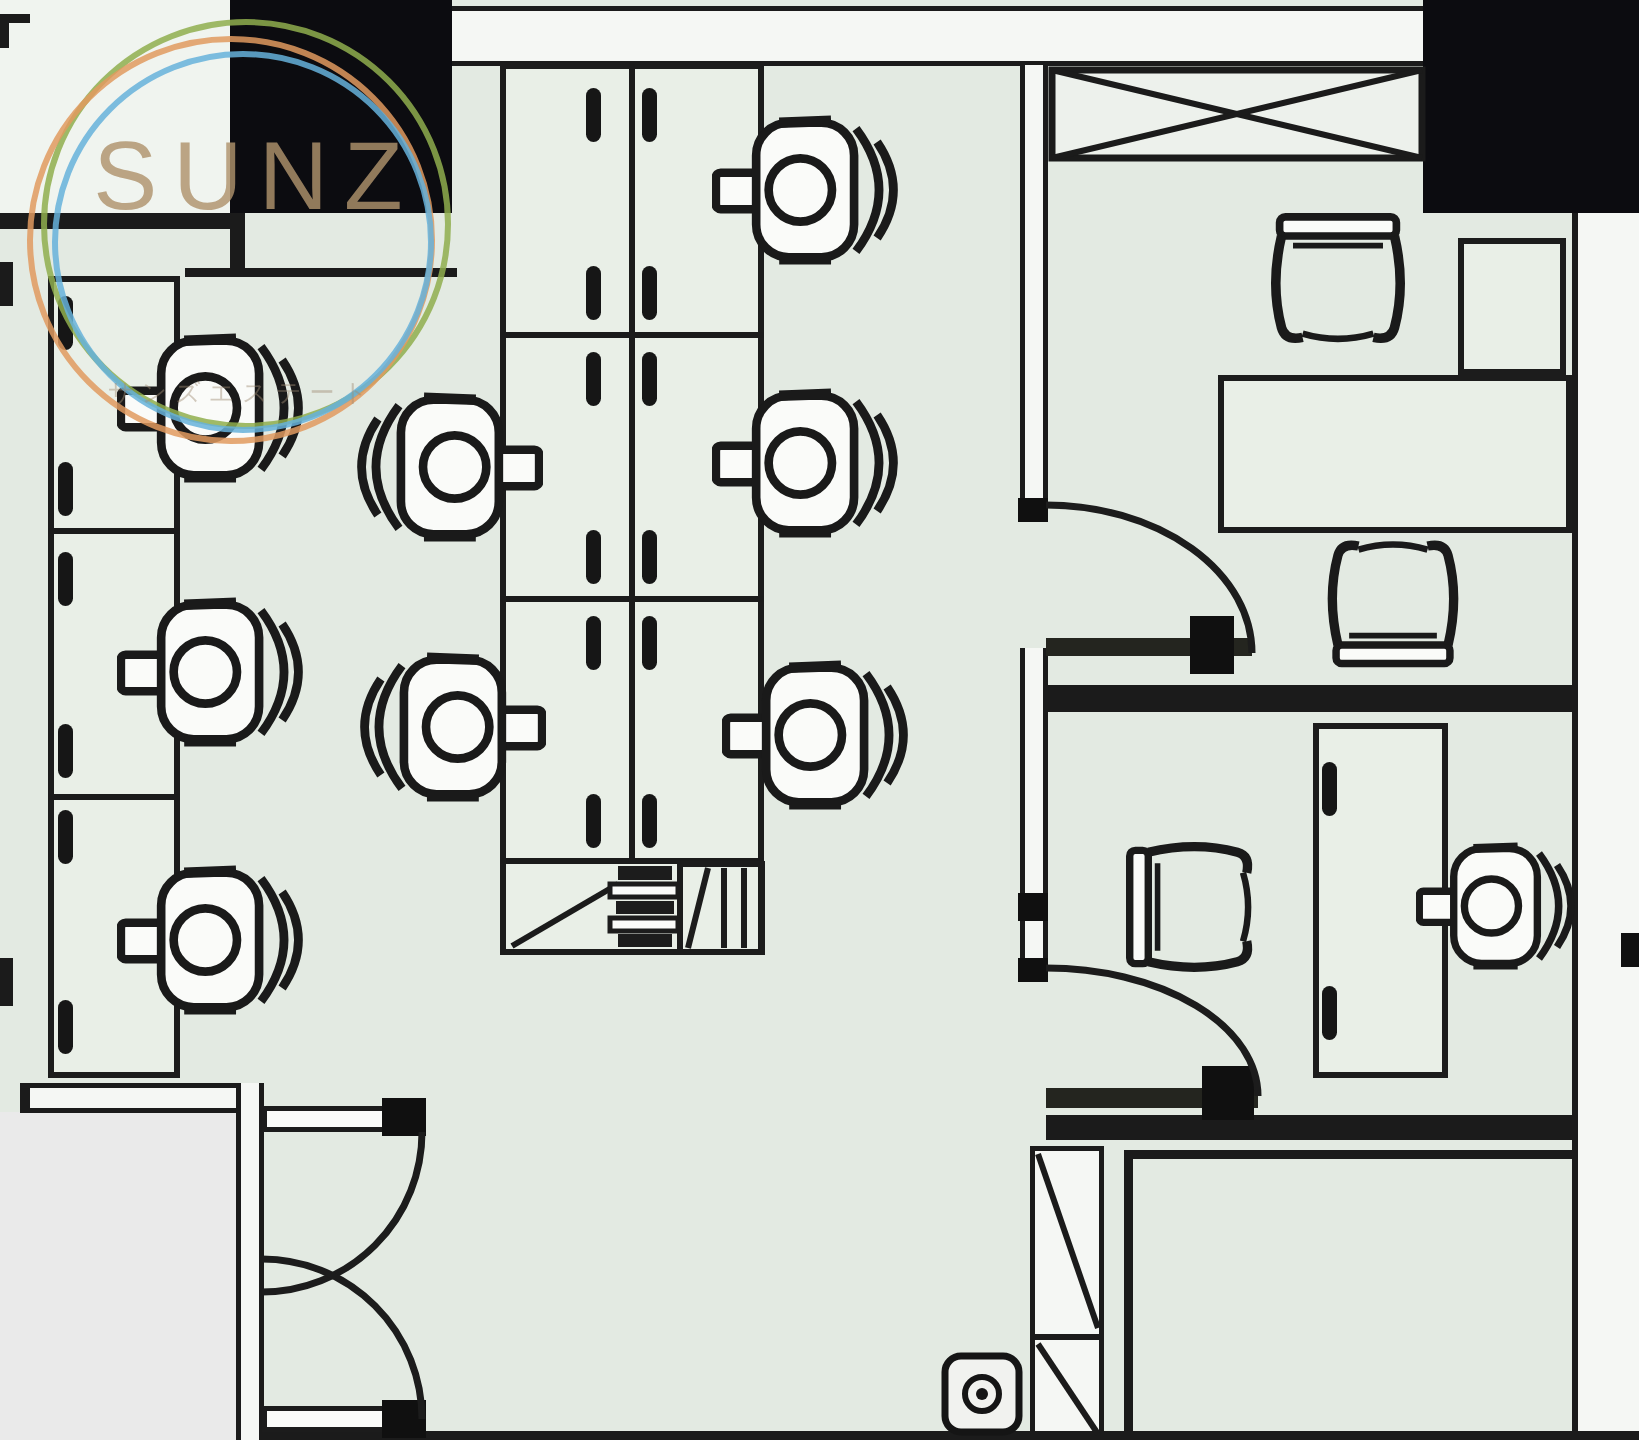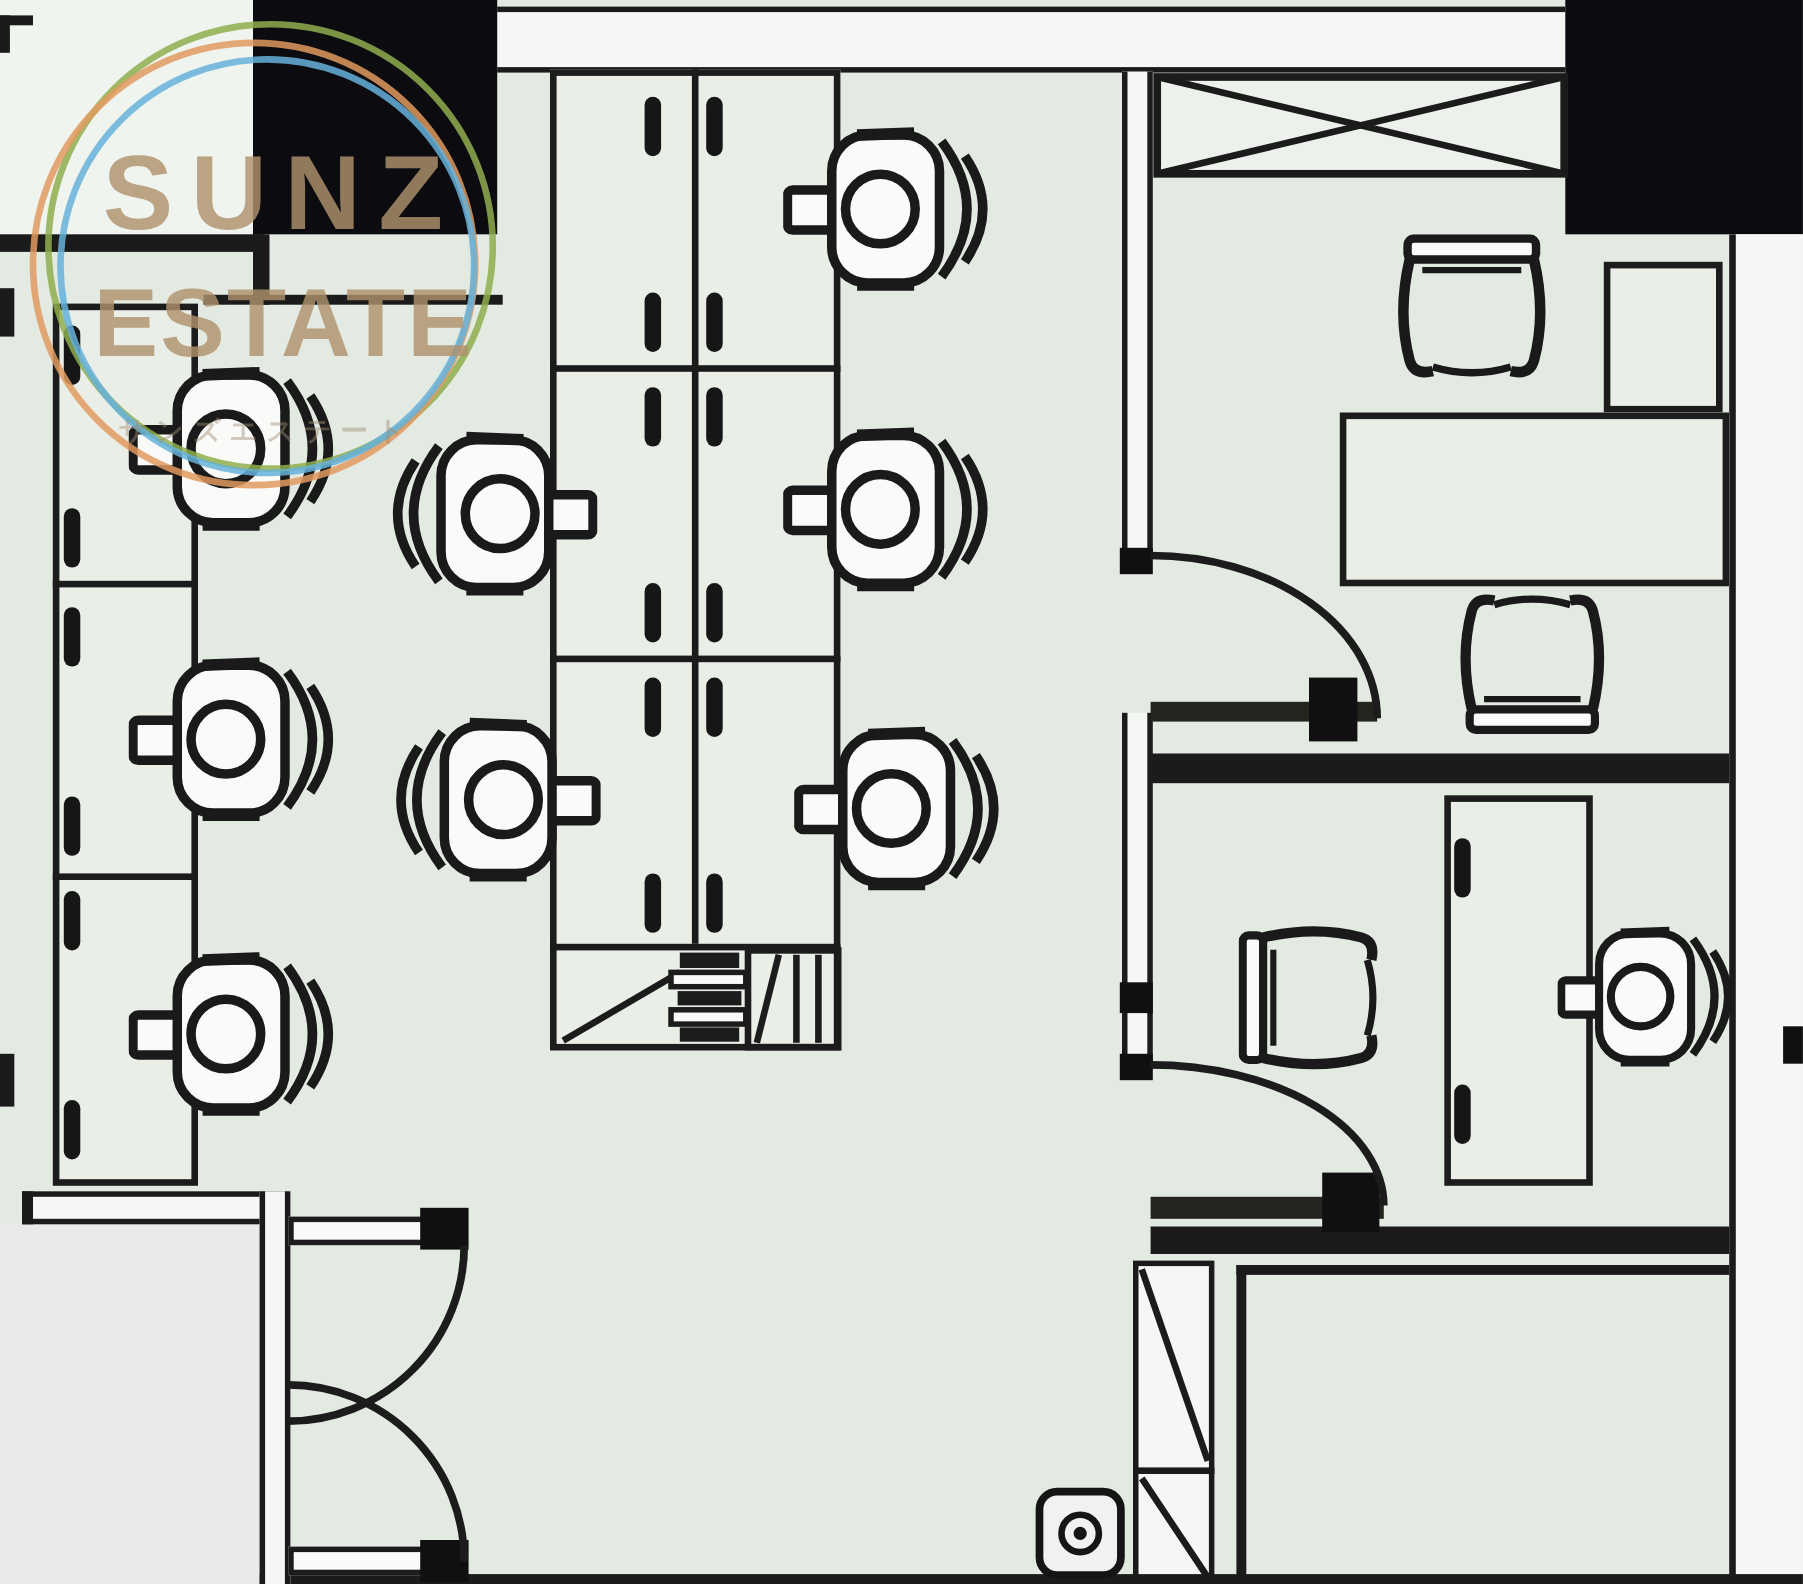--- a/index.html
+++ b/index.html
@@ -11,21 +11,21 @@
   .blk{background:#0c0c10;}
   .ink{background:#1b1b1b;}
   .desk{background:#e9efe7;border:6px solid #1c1c1c;box-sizing:border-box;}
   .dash{width:15px;height:54px;background:#161616;border-radius:8px;}
   .leaf{background:#fafbf9;border:5px solid #1c1c1c;box-sizing:border-box;}
   .leafdark{background:#24251f;}
   .handle{background:#101010;}
   svg{position:absolute;left:0;top:0;}
   .wm{position:absolute;pointer-events:none;}
   .wm-text{position:absolute;transform:translateX(-50%);color:rgba(175,146,108,0.82);
-           font-family:"Liberation Sans",sans-serif;font-weight:700;line-height:1;white-space:nowrap;}
+           font-family:"Liberation Sans",sans-serif;font-weight:400;line-height:1;white-space:nowrap;}
 </style>
 </head>
 <body>
 
 <div class="plan">
 
   <div class="abs" style="left:0;top:0;width:230px;height:215px;background:#f0f4ef;"></div>
   <div class="abs ink" style="left:0;top:213px;width:240px;height:16px;"></div>
   <div class="abs ink" style="left:230px;top:213px;width:15px;height:64px;"></div>
   <div class="abs ink" style="left:185px;top:268px;width:272px;height:9px;"></div>
@@ -201,17 +201,16 @@
     </g>
   </svg>
 
   <div class="wm" style="left:0;top:0;width:1639px;height:1440px;">
     <svg width="520" height="480" viewBox="0 0 520 480" style="left:0;top:0;">
       <circle cx="246" cy="224" r="202" fill="none" stroke="#8fae4e" stroke-width="6" opacity="0.85"></circle>
       <circle cx="231" cy="240" r="201" fill="none" stroke="#e09a5f" stroke-width="6" opacity="0.85"></circle>
       <circle cx="243" cy="242" r="188" fill="none" stroke="#66b1da" stroke-width="6" opacity="0.85"></circle>
     </svg>
     <div class="wm-text" style="left:256px;top:128px;font-size:96px;letter-spacing:16px;">SUNZ</div>
-    <div class="wm-text" style="left:258px;top:250px;font-size:88px;letter-spacing:2px;">ESTATE</div>
     <div class="wm-text" style="left:242px;top:380px;font-size:25px;letter-spacing:8px;color:rgba(160,140,115,0.45);">サンズエステート</div>
   </div>
 
 </div>
 
 </body></html>

